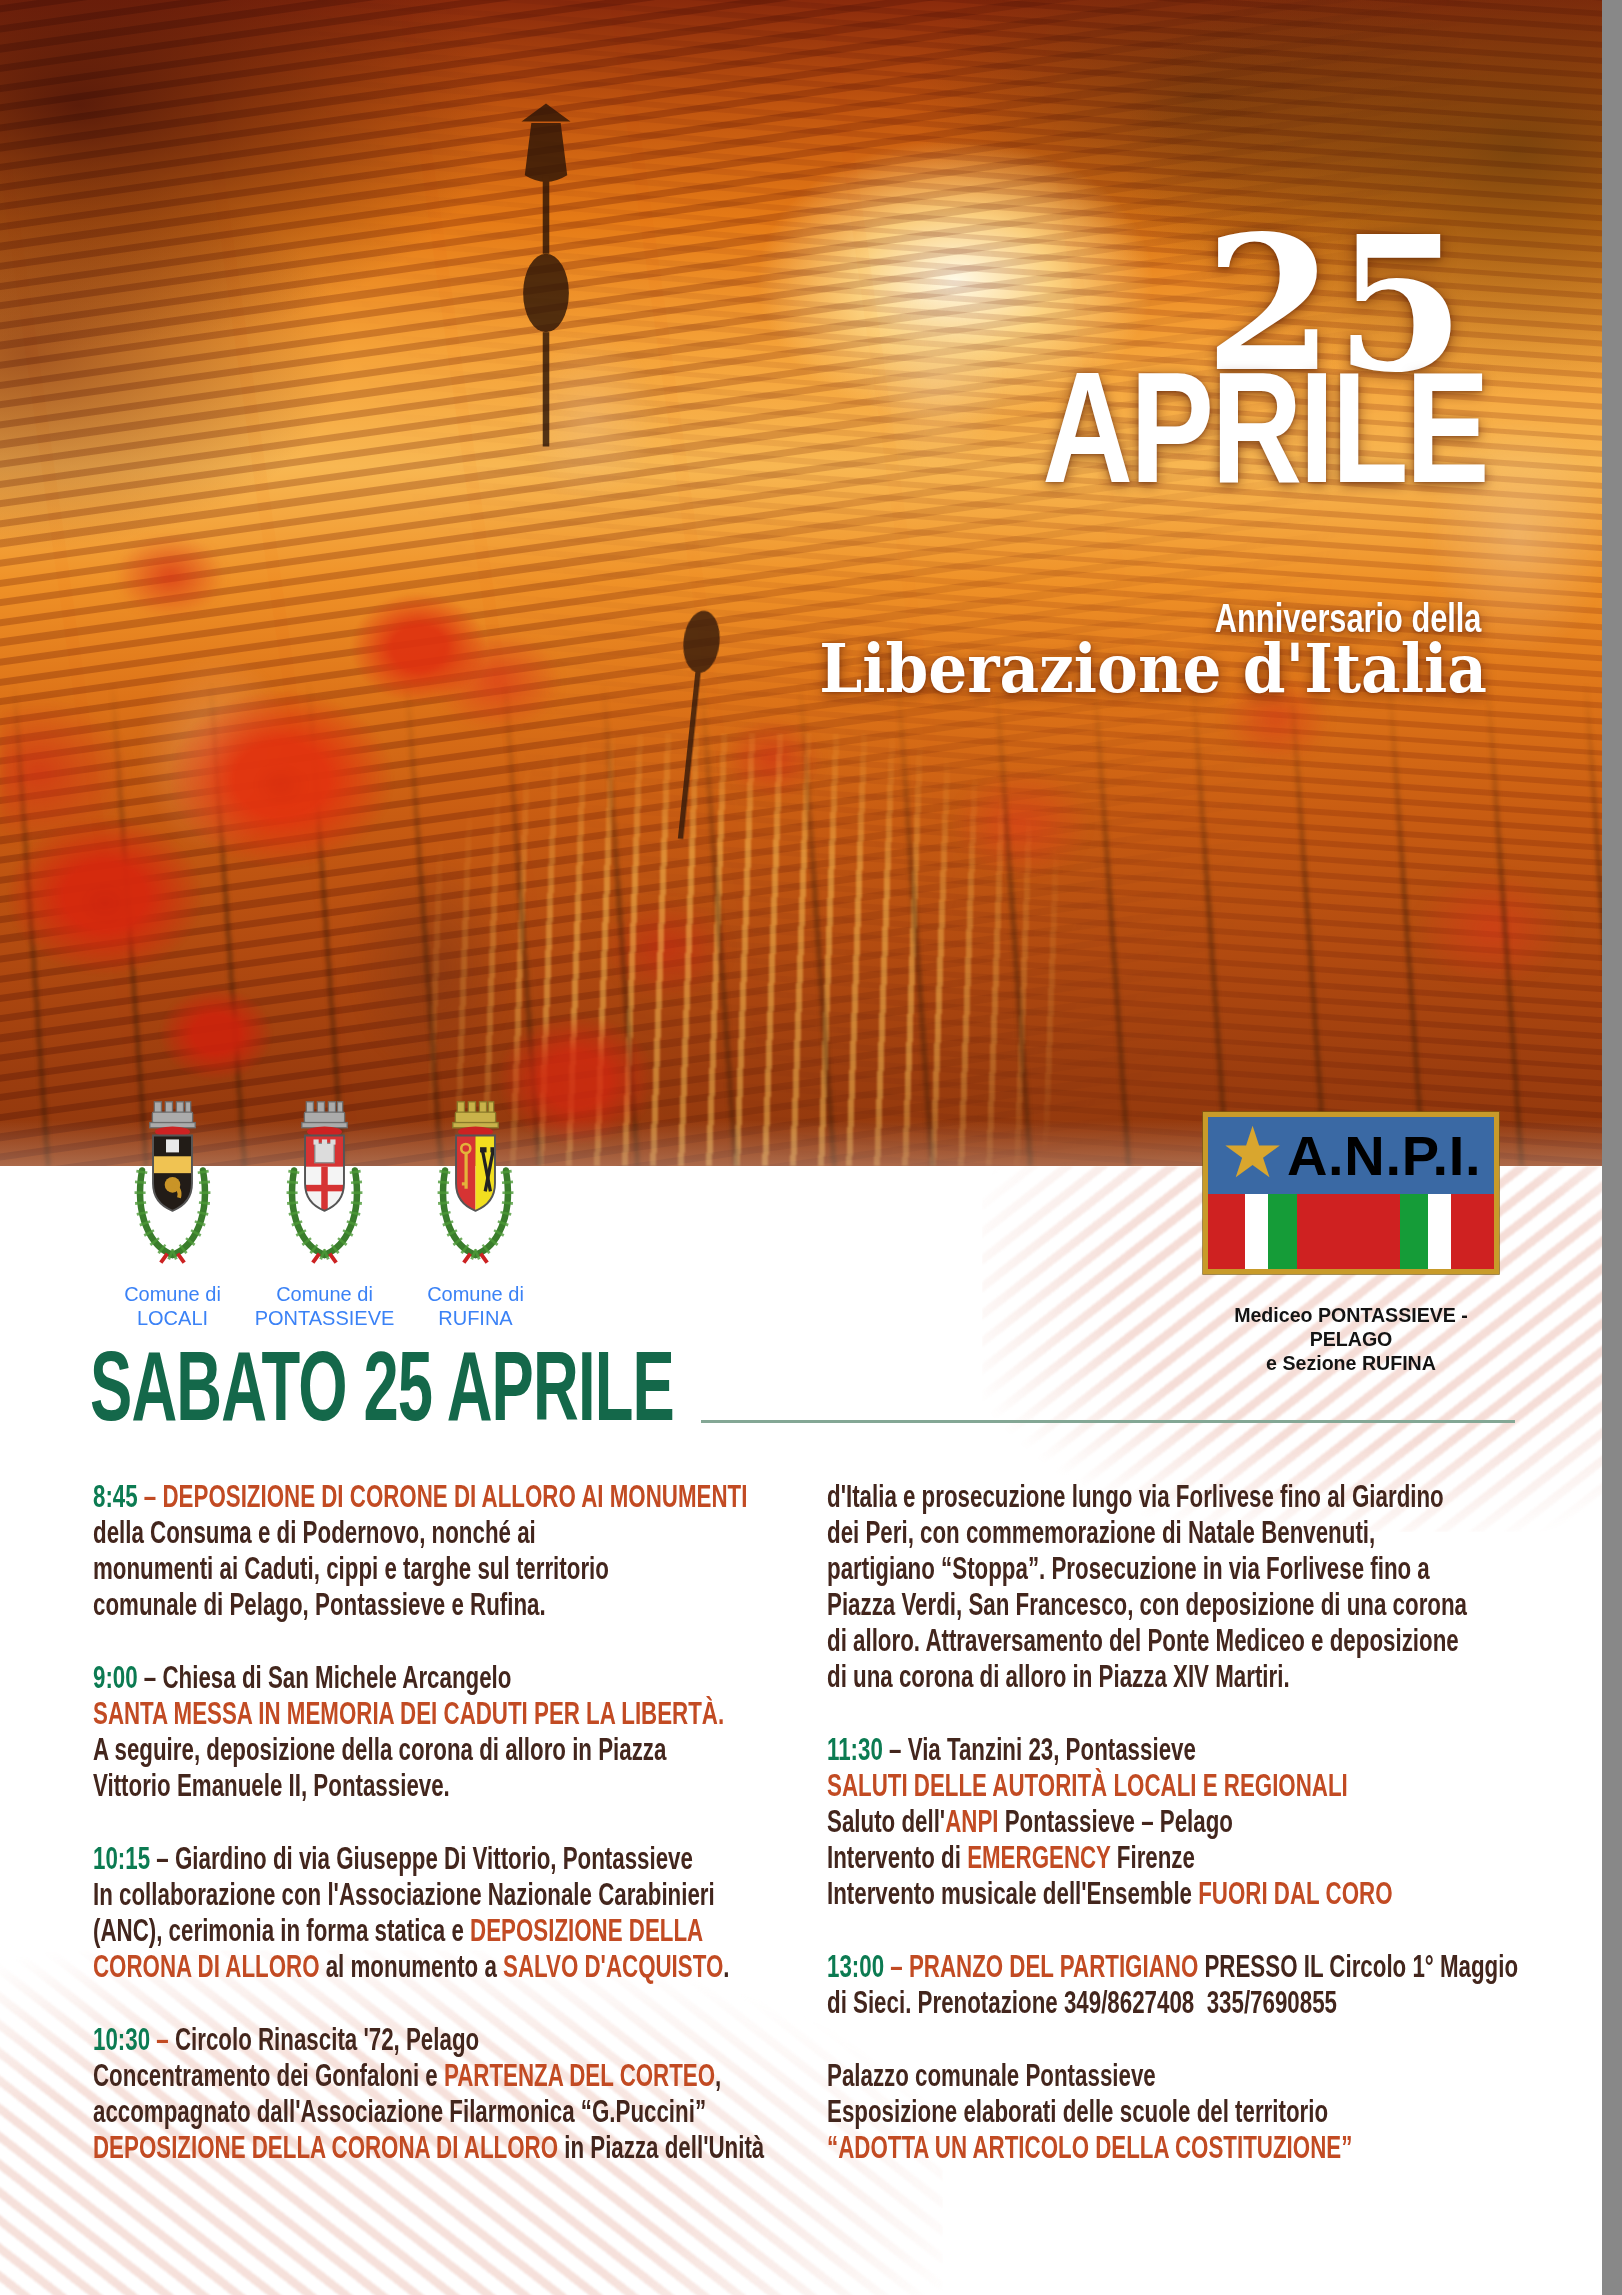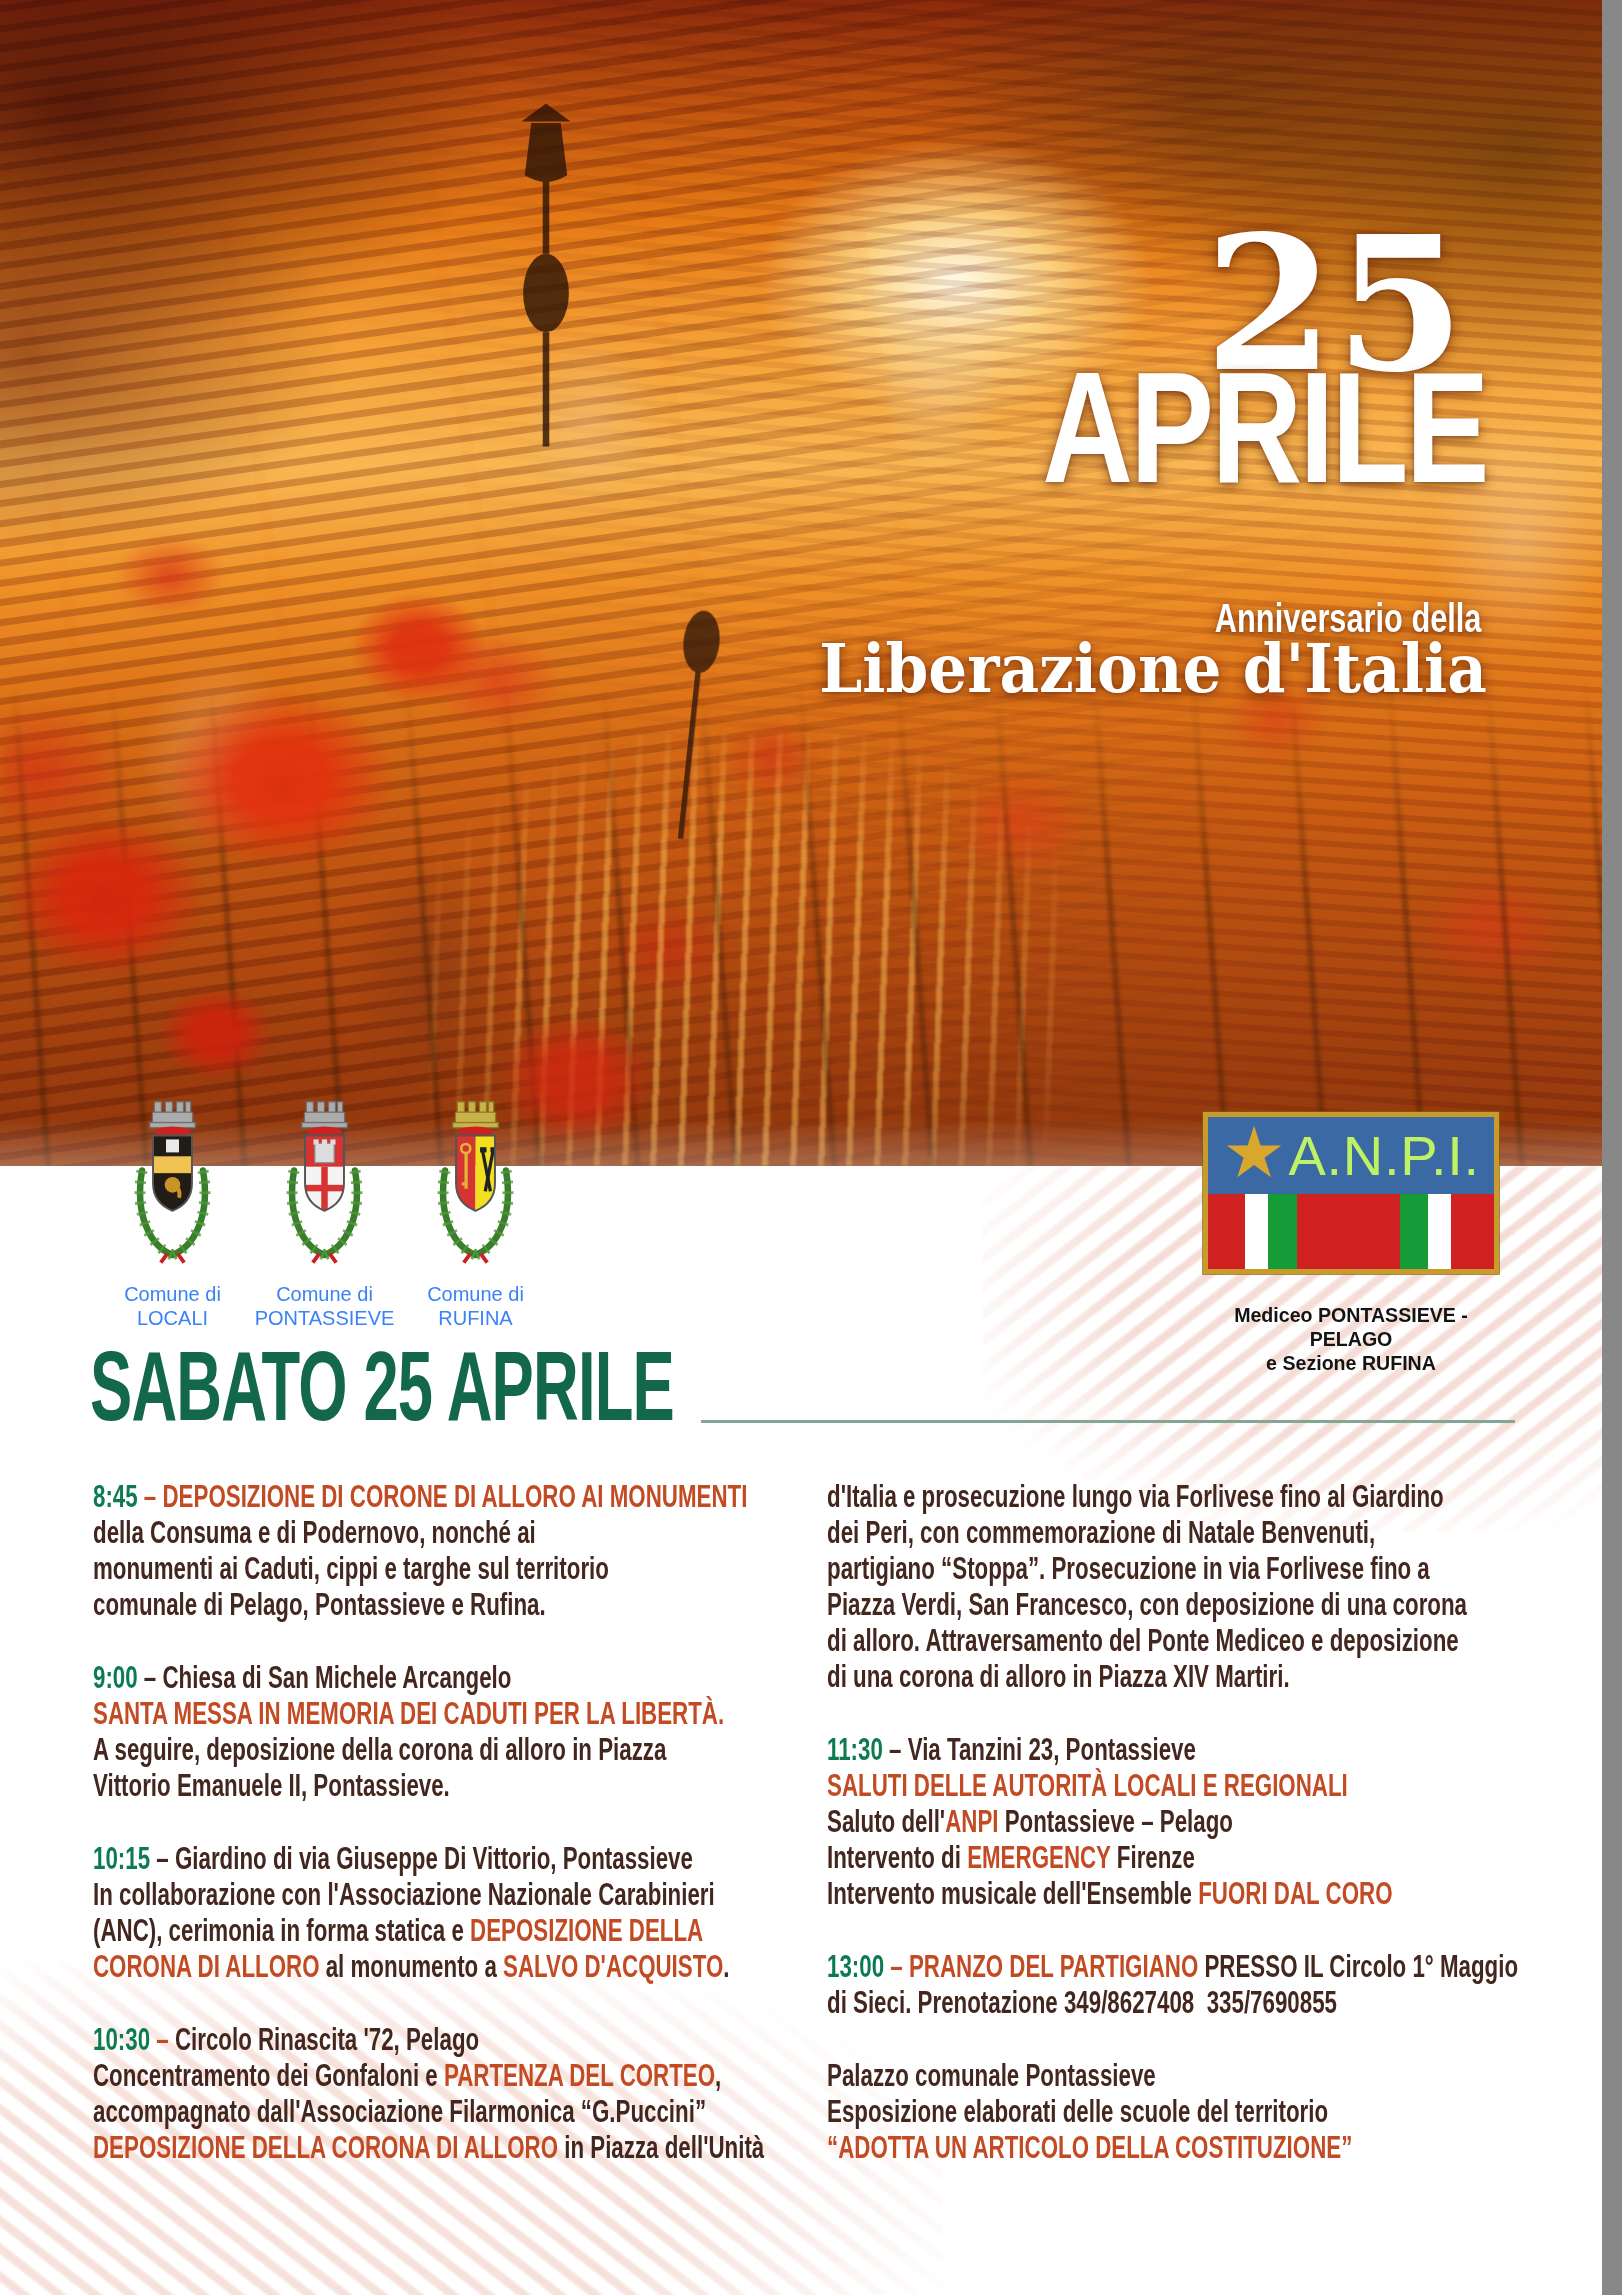--- a/index.html
+++ b/index.html
@@ -85,21 +85,21 @@
       mask-image:radial-gradient(ellipse at 35% 65%, #000 40%, transparent 76%);}
 
   
   .comune{position:absolute;top:1094px;width:157px;text-align:center;}
   .clabel{margin-top:15.7px;font-size:20px;line-height:24px;color:#3b82f6;}
   .anpi{position:absolute;left:1203px;top:1112px;width:296px;text-align:center;}
   .anpi-logo{height:152px;border:5.2px solid #c89b2a;display:flex;flex-direction:column;
              box-shadow:0 0 0 0.7px #7c5e10;}
   .anpi-top{flex:0 0 77px;background:#3a69a4;display:flex;align-items:center;justify-content:center;}
   .anpi-star{font-size:71px;color:#d9a62e;line-height:1;margin:-6.5px 2.6px 0 0;}
-  .anpi-text{font-size:56px;font-weight:400;color:#bef264;letter-spacing:0.7px;}
+  .anpi-text{font-size:56px;font-weight:700;color:#000000;letter-spacing:0.7px;}
   .anpi-stripes{flex:1;display:flex;}
   .anpi-stripes span{height:100%;}
   .s-red{background:#cf2121;} .s-white{background:#ffffff;} .s-green{background:#159c38;}
   .anpi-sez{margin-top:29px;font-size:19.6px;font-weight:700;line-height:24px;color:#141414;}
 
   
   .sec-title{position:absolute;left:90px;top:1336px;font-size:99px;font-weight:700;color:#14684a;
       line-height:1;letter-spacing:-1.3px;white-space:nowrap;transform:scaleX(.64);transform-origin:left top;}
   .sec-line{position:absolute;left:701px;top:1420px;width:814px;height:2.6px;background:#84a795;}
 

